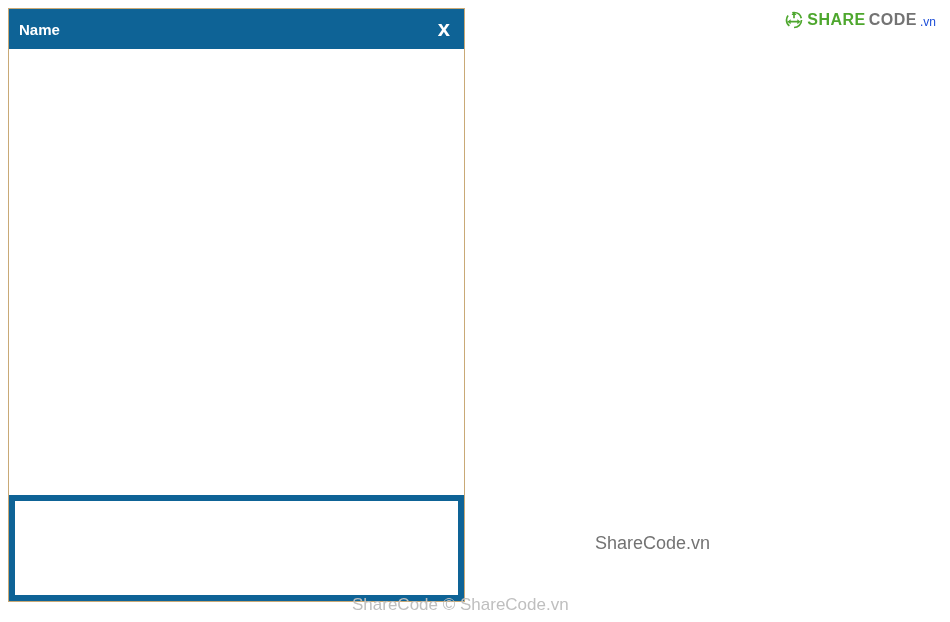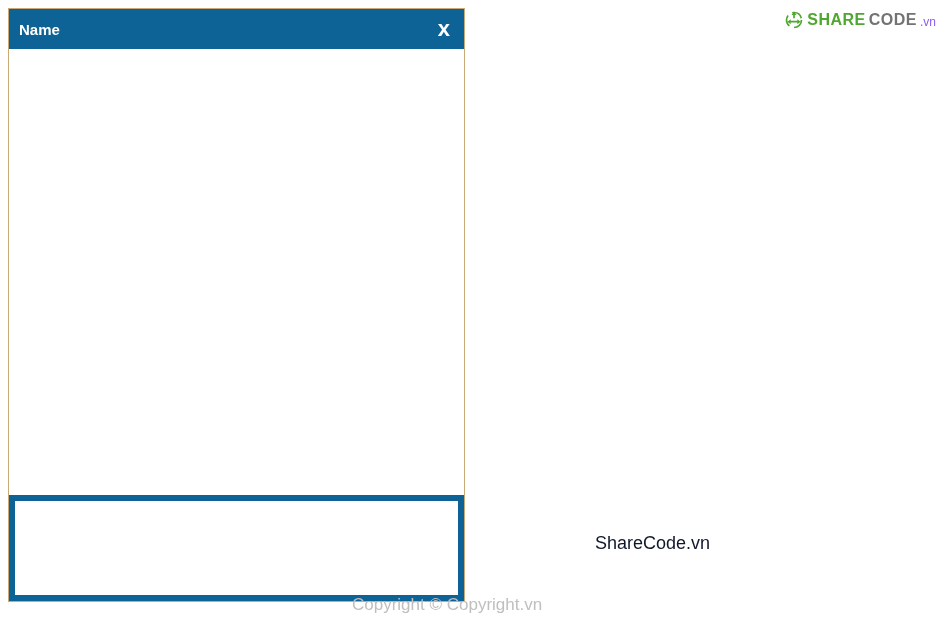--- a/index.html
+++ b/index.html
@@ -102,31 +102,31 @@
     }
     .wm-share {
       color: #4ea72e;
       letter-spacing: 0.5px;
     }
     .wm-code {
       color: #737373;
       letter-spacing: 0.5px;
     }
     .wm-vn {
-      color: #8b5cf6;
+      color: #1d4ed8;
       font-size: 12px;
       font-weight: normal;
       align-self: flex-end;
       margin-bottom: 1px;
     }
     .watermark-text {
       position: absolute;
       right: 240px;
       top: 533px;
-      color: #0f172a;
+      color: #737373;
       font-size: 18px;
       font-family: Arial, Helvetica, sans-serif;
     }
     .watermark-copyright {
       position: absolute;
       left: 352px;
       top: 595px;
       color: #bfbfbf;
       font-size: 17px;
     }
@@ -151,13 +151,13 @@
     <path fill="#4ea72e" d="M4 14 L8 11 L8 13 L12 13 L12 15 L8 15 L8 17 Z"></path>
     <path fill="#4ea72e" d="M20 14 L16 17 L16 15 L12 15 L12 13 L16 13 L16 11 Z"></path>
     <circle cx="12" cy="12" r="9" fill="none" stroke="#4ea72e" stroke-width="2" stroke-dasharray="14 6"></circle>
   </svg>
   <span class="wm-share">SHARE</span>
     <span class="wm-code">CODE</span>
     <span class="wm-vn">.vn</span>
 </div>
 
 <div class="watermark-text">ShareCode.vn</div>
-<div class="watermark-copyright">Copyright © Copyright.vn</div>
+<div class="watermark-copyright">ShareCode © ShareCode.vn</div>
 
 </body></html>

